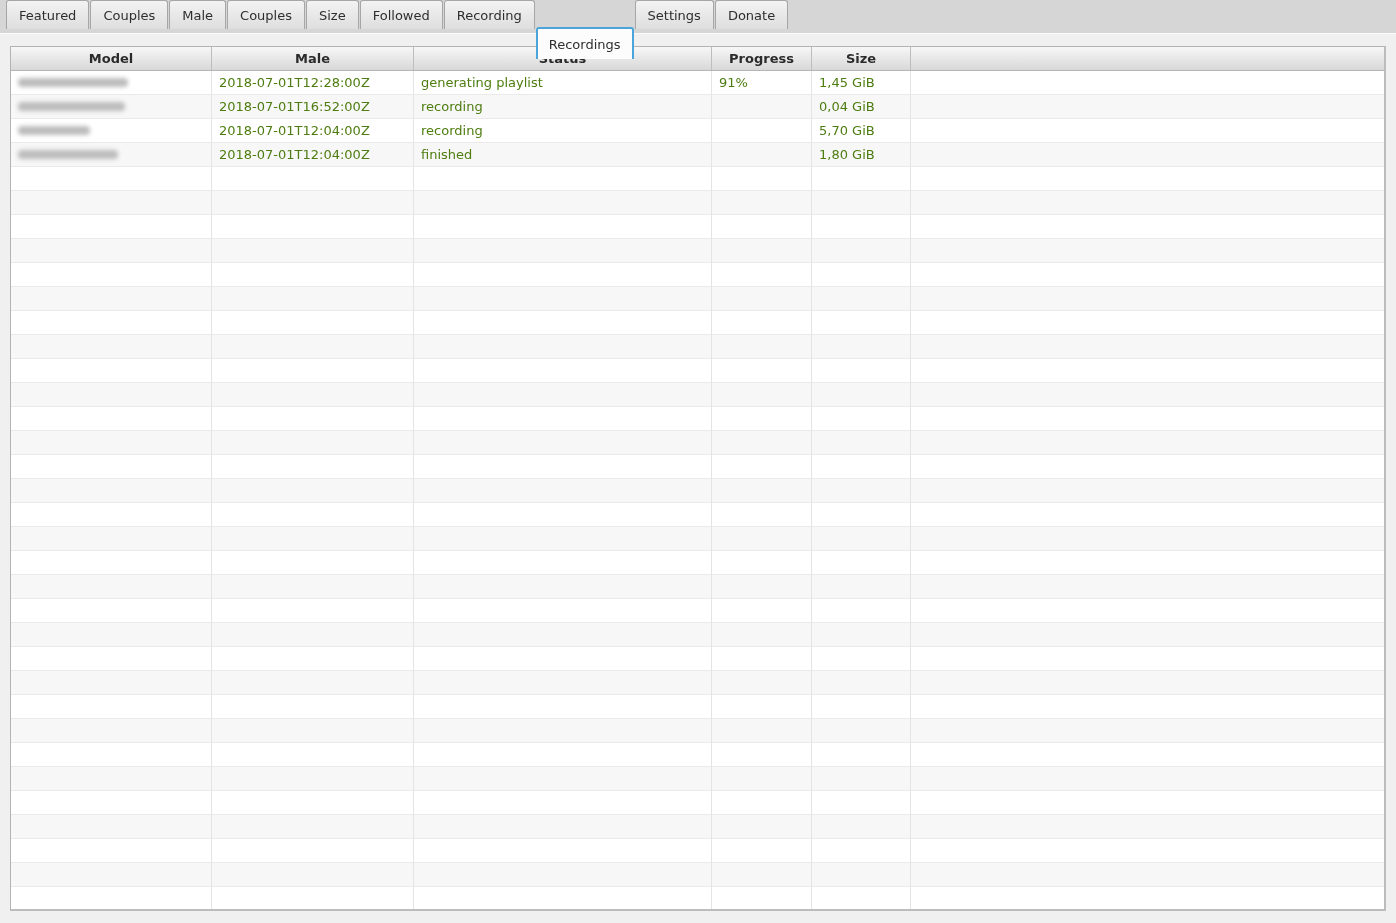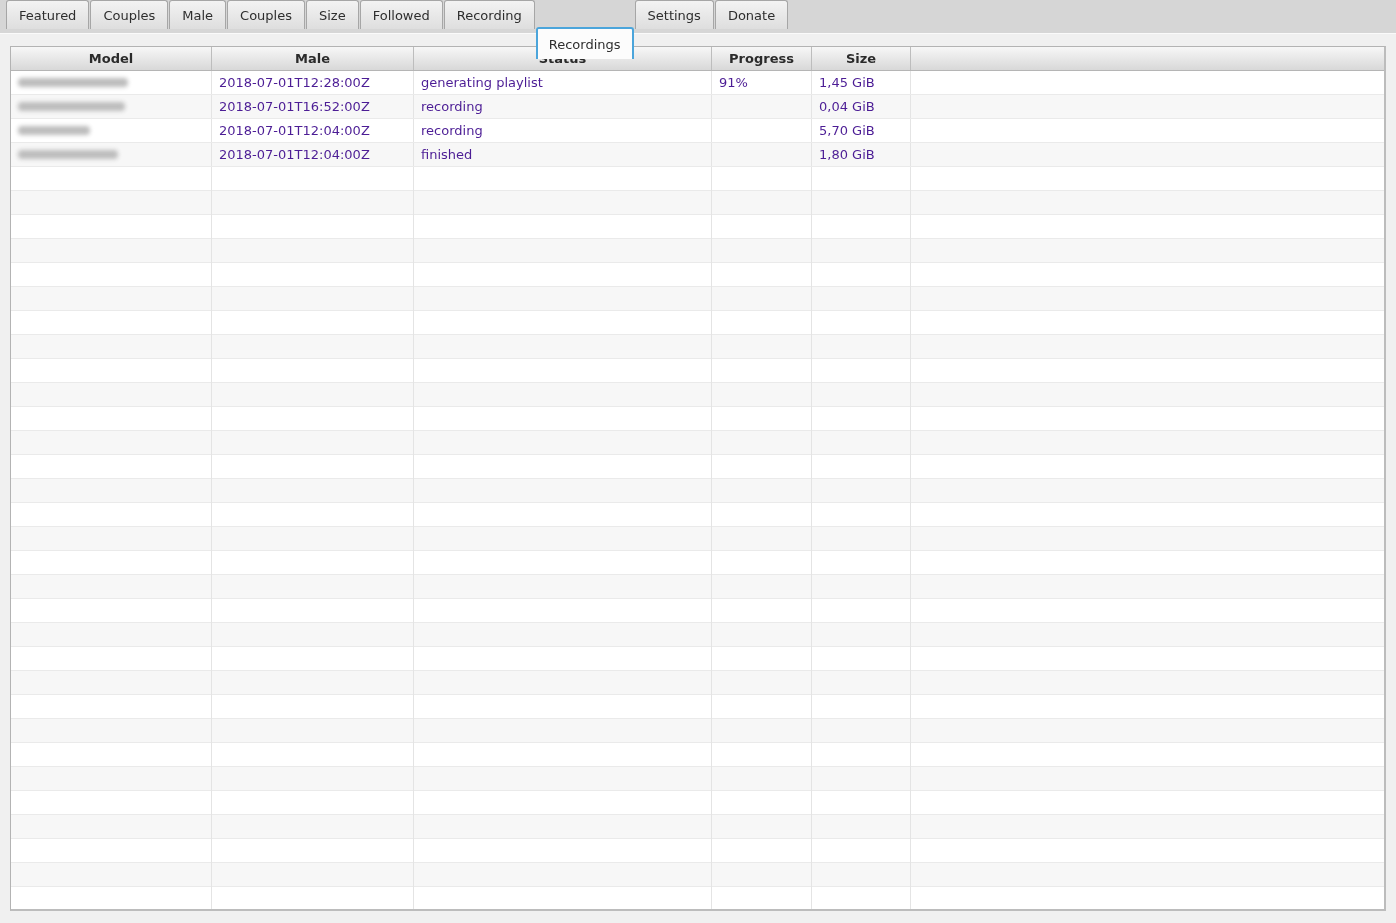--- a/index.html
+++ b/index.html
@@ -93,21 +93,21 @@
     display:flex;
     height:24px;
     border-bottom:1px solid #eaeaea;
     background:#ffffff;
   }
   .tr.stripe { background:#f7f7f7; }
   .td {
     display:flex;
     align-items:center;
     padding:0 7px;
-    color:#4c1d95;
+    color:#4d7c0f;
     border-right:1px solid #e4e4e4;
     white-space:nowrap;
     overflow:hidden;
   }
   .td:last-child { border-right:none; }
 
   .redacted {
     height:9px;
     border-radius:4px;
     background:#bdbdbd;

